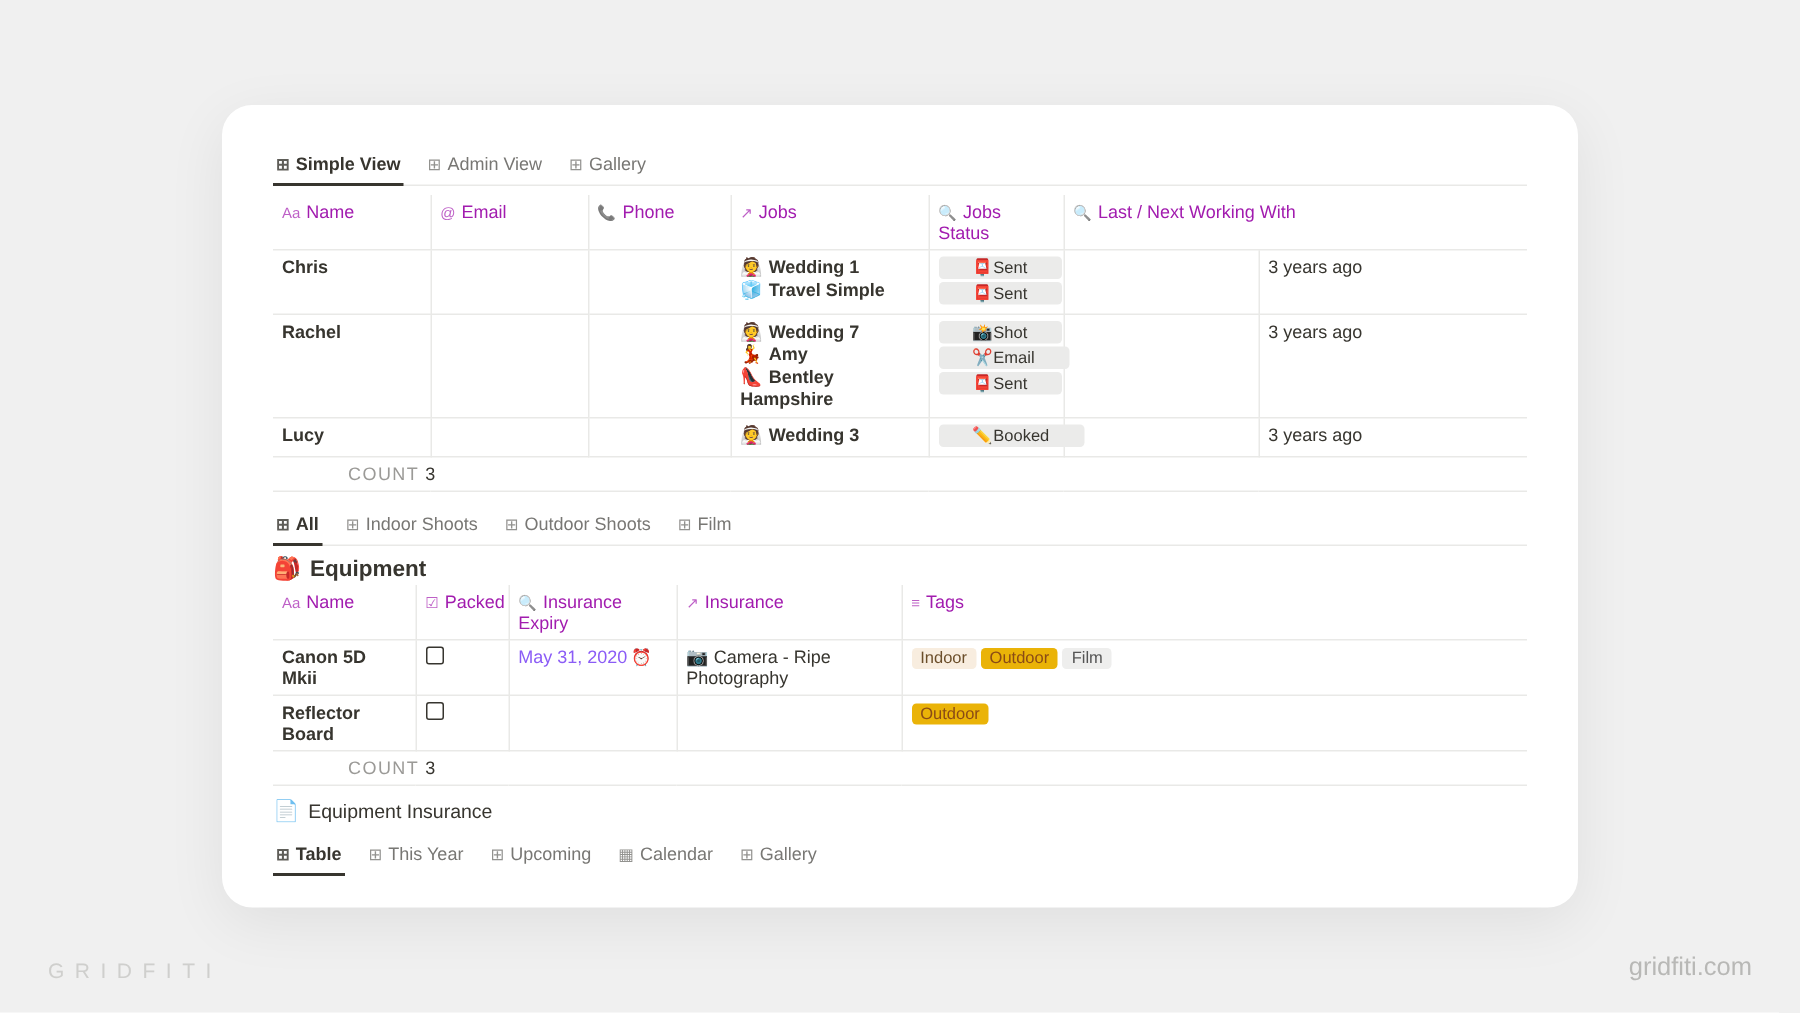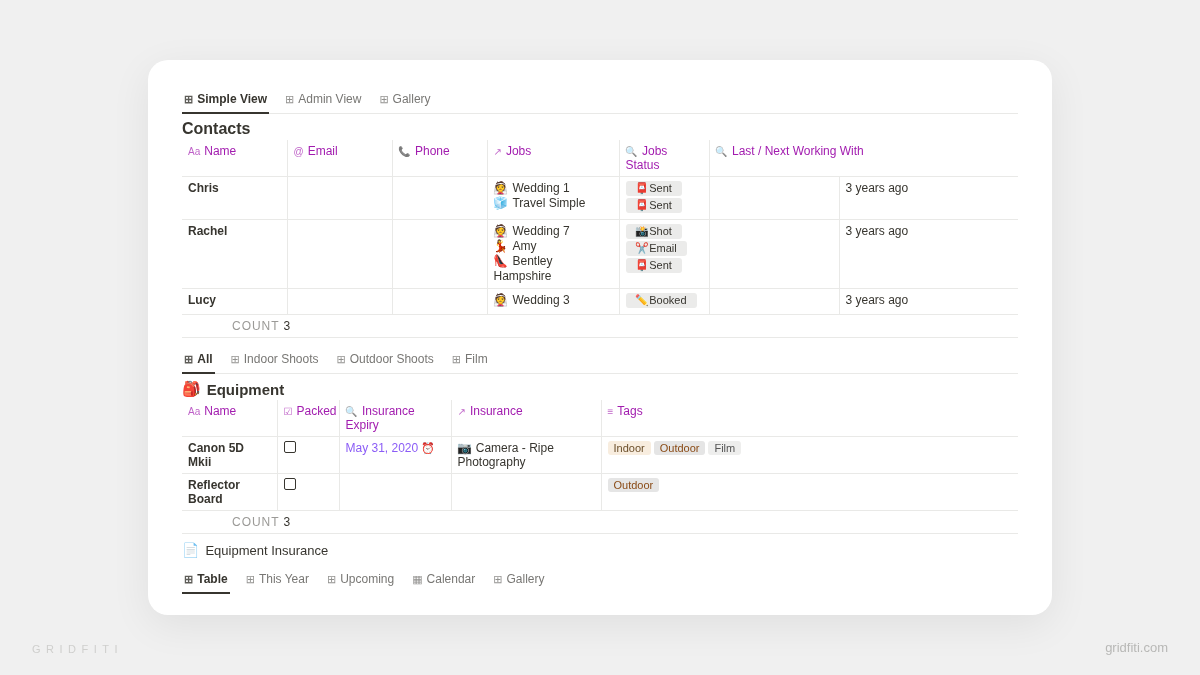--- a/index.html
+++ b/index.html
@@ -81,40 +81,40 @@
   table.db th {
     color: #a21caf;
     font-weight: 400;
     background: #fff;
     border-top: none;
   }
   table.db th:first-child, table.db td:first-child { border-left: none; }
   table.db th:last-child, table.db td:last-child { border-right: none; margin-left: 23px; }
   table.db td.name-cell { font-weight: 600; }
   .col-icon { font-size: 10px; margin-right: 4px; opacity: .7; }
-  .job-item { white-space: nowrap; margin-bottom: 1px; }
+  .job-item { white-space: nowrap; margin-bottom: 1px; font-weight: bold; }
   .job-emoji { margin-right: 4px; }
   .badge {
     display: inline-block;
     background: #ebebea;
     border-radius: 3px;
-    padding: 1px 10px;
+    padding: 1px 23px;
     font-size: 11px;
     margin-bottom: 2px;
     white-space: nowrap;
   }
   .tag {
     display: inline-block;
     border-radius: 3px;
     padding: 1px 6px;
     font-size: 11px;
     margin-right: 3px;
   }
   .tag.indoor  { background: #f8eddf; color: #6b4e2a; text-align: center; }
-  .tag.outdoor { background: #e5e5e5; color: #8a4b16; }
+  .tag.outdoor { background: #eab308; color: #8a4b16; }
   .tag.film    { background: #eeeeed; color: #555; }
   .count-row td {
     border: none;
     color: #9b9a97;
     font-size: 10px;
     letter-spacing: .08em;
     padding-top: 6px;
   }
   .count-row .num { font-size: 12px; color: #37352f; letter-spacing: 0; margin-left: 4px; }
   .checkbox {
@@ -140,25 +140,25 @@
   .c-name { width: 105px; }
   .c-email { width: 105px; }
   .c-phone { width: 95px; }
   .c-jobs { width: 132px; }
   .c-status { width: 90px; }
   .c-last { width: 130px; }
   .c-rest { }
   
   .wm-left {
     position: absolute; left: 32px; bottom: 20px;
-    color: #cfcfcd; letter-spacing: .5em; font-size: 11px; font-weight: 400;
+    color: #cfcfcd; letter-spacing: .5em; font-size: 14px; font-weight: 400;
   }
   .wm-right {
     position: absolute; right: 32px; bottom: 20px;
-    color: #b8b8b6; font-size: 13px;
+    color: #b8b8b6; font-size: 17px;
   }
 </style>
 </head>
 <body>
 
 <div class="canvas">
   <div class="card">
 
     <div class="tabs" id="contacts-tabs">
         <div class="tab active">
@@ -168,23 +168,20 @@
         <div class="tab">
           <span class="ticon">⊞</span>
           <span>Admin View</span>
         </div>
         <div class="tab">
           <span class="ticon">⊞</span>
           <span>Gallery</span>
         </div>
       </div>
 
-    <div class="db-title">
-      <span>Contacts</span>
-    </div>
 
     <table class="db">
       <colgroup>
         <col class="c-name">
           <col class="c-email">
           <col class="c-phone">
         <col class="c-jobs">
           <col class="c-status">
           <col class="c-last">
           <col class="c-rest">

